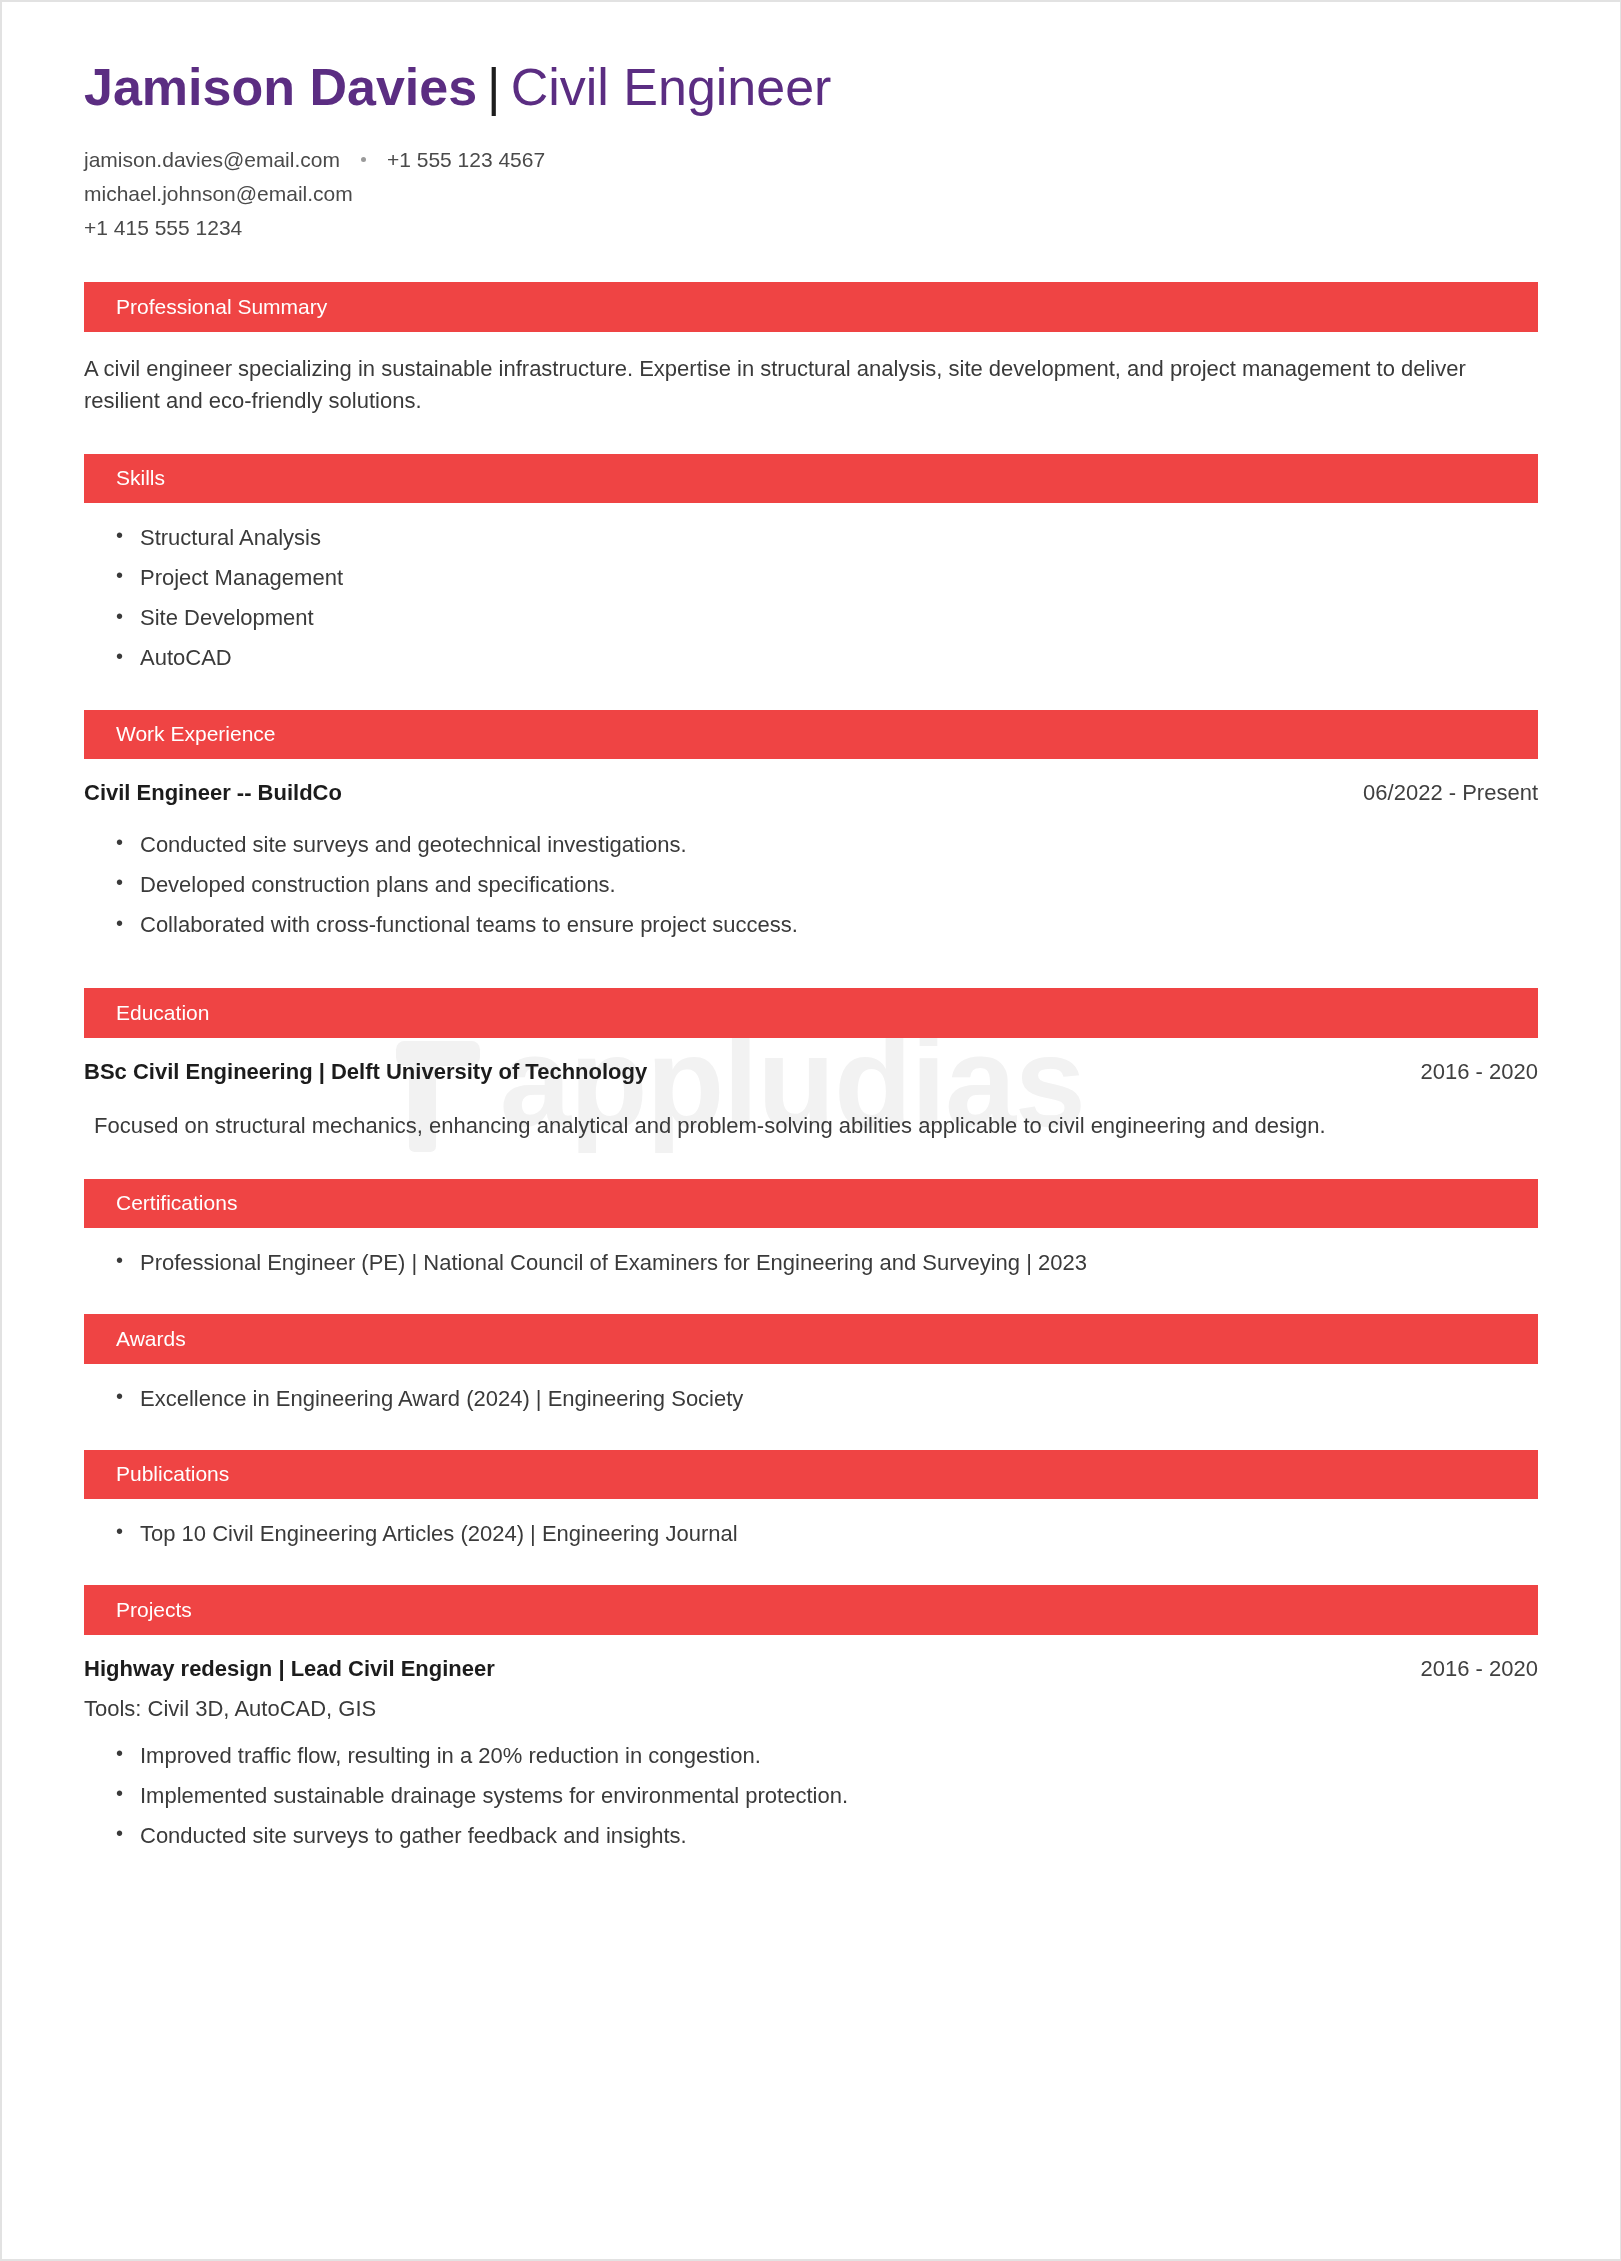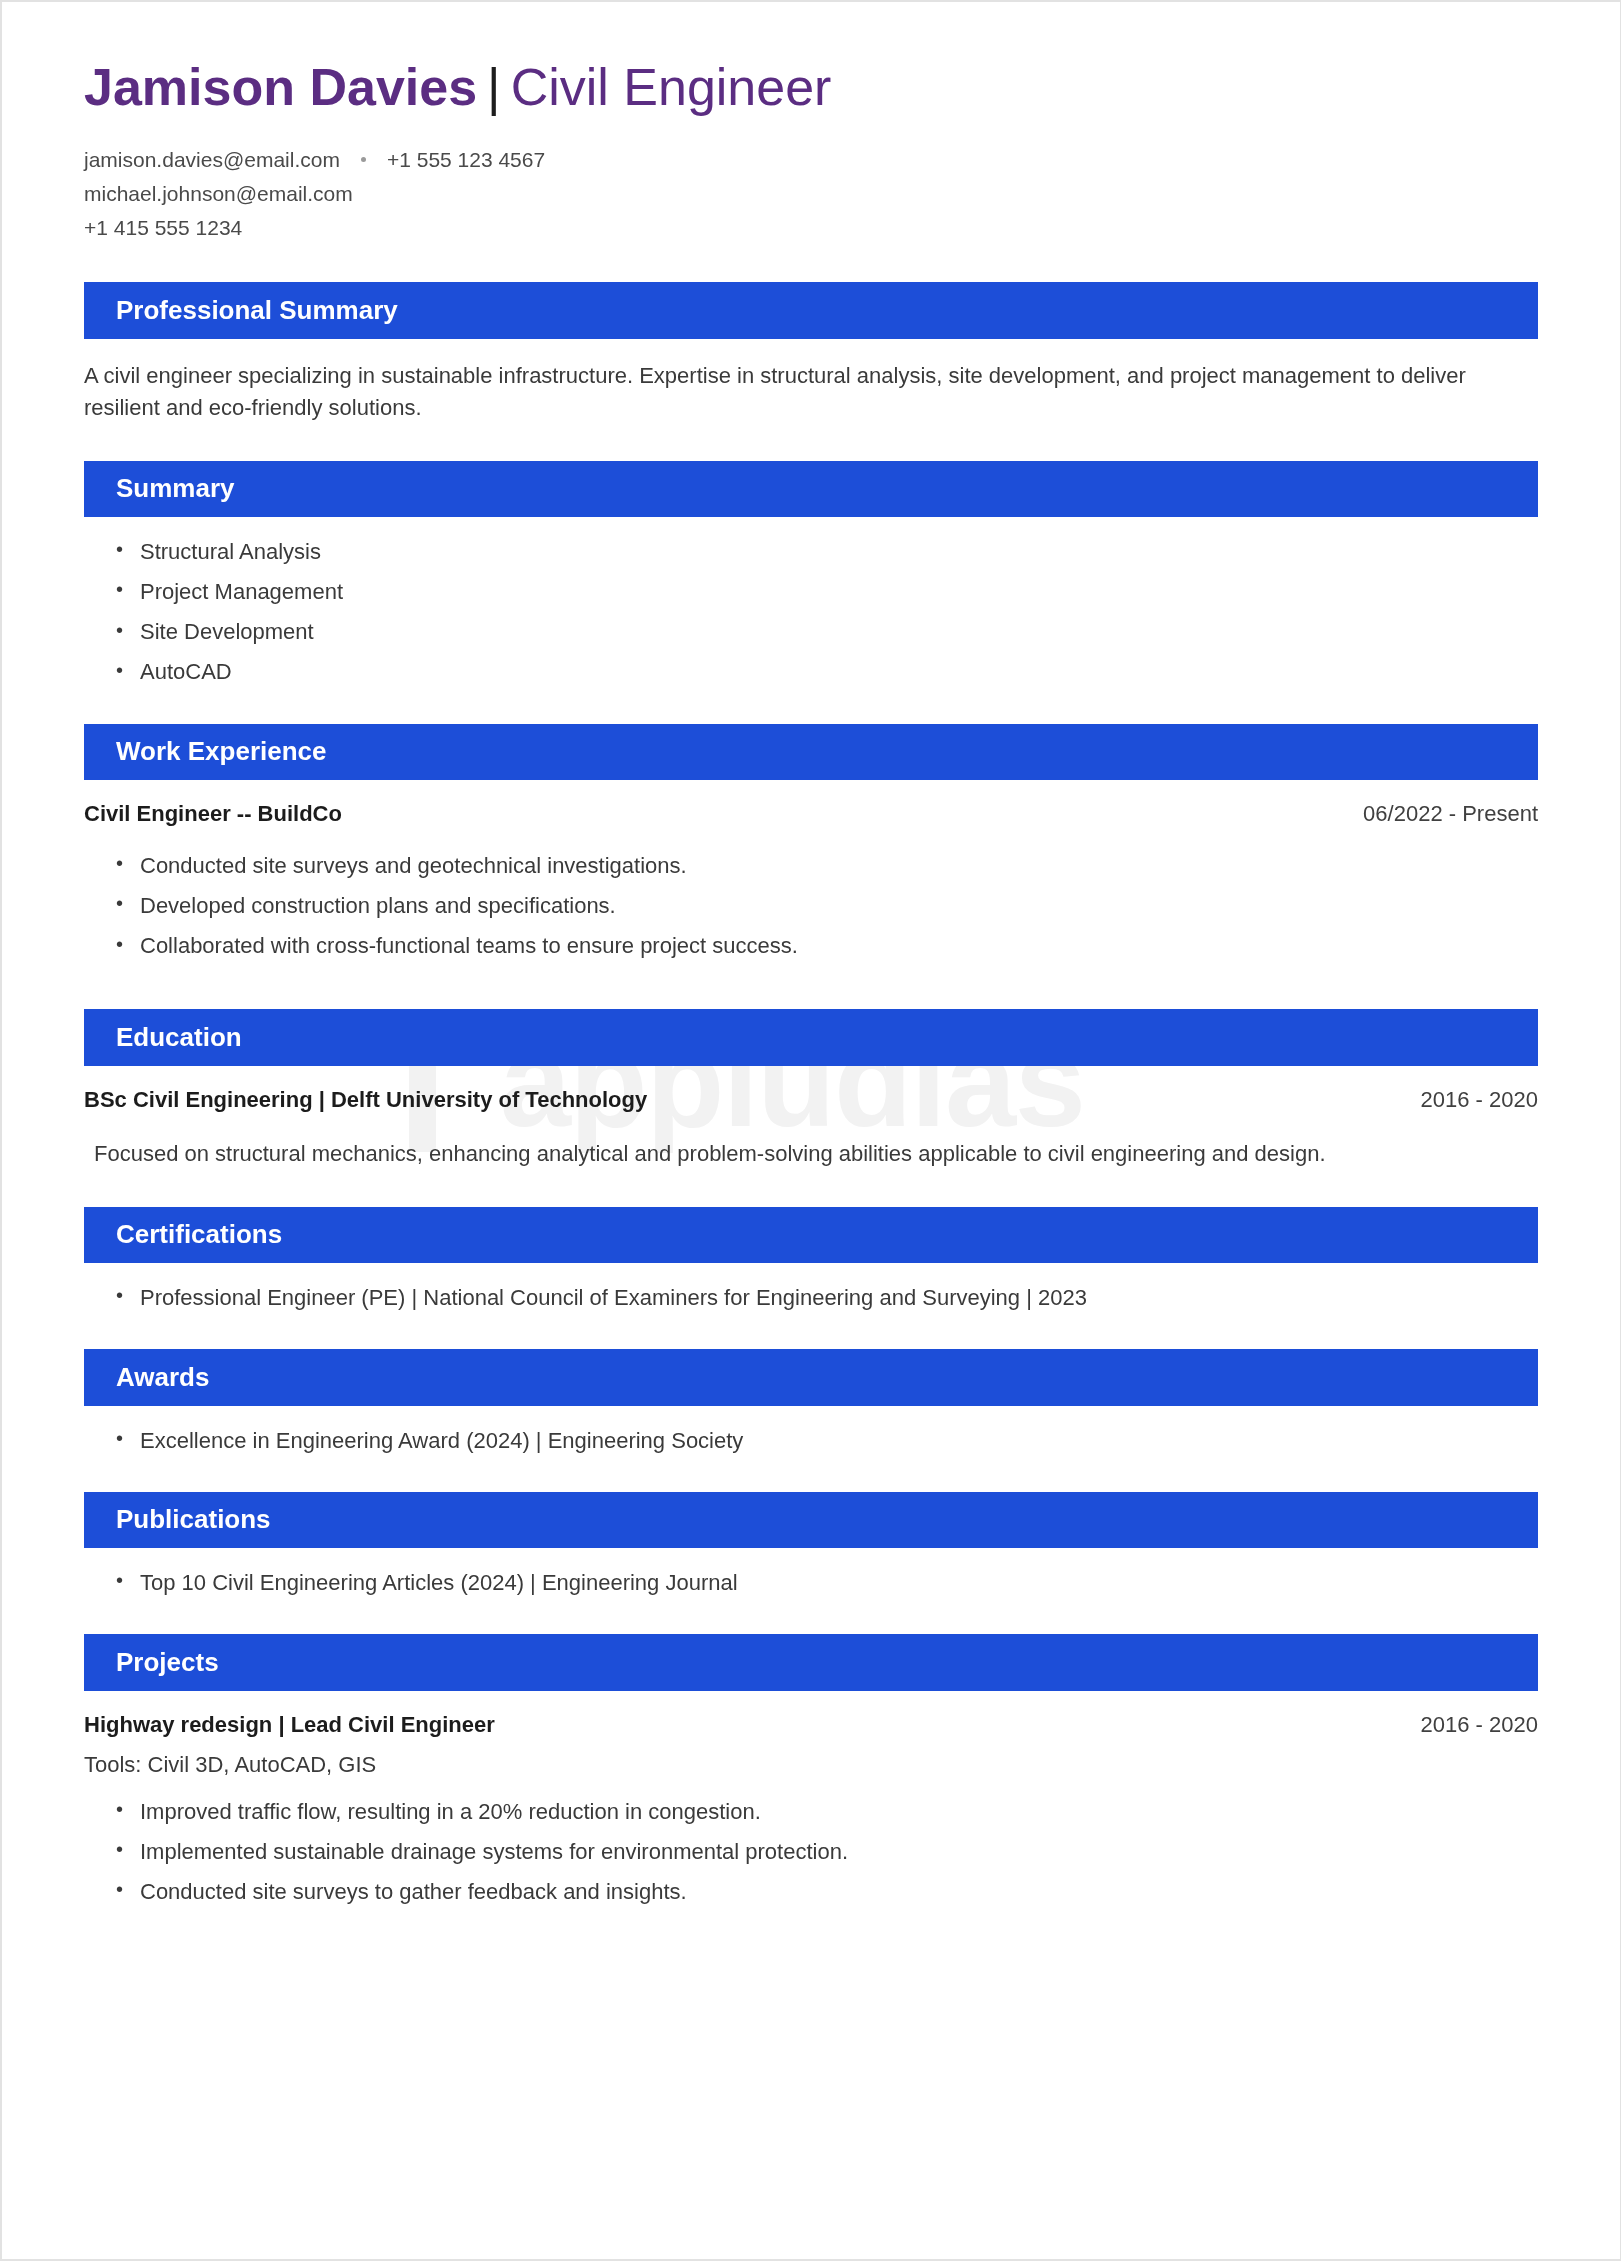--- a/index.html
+++ b/index.html
@@ -98,24 +98,24 @@
     width: 5px;
     height: 5px;
     border-radius: 50%;
     background: #9a9a9a;
     vertical-align: middle;
     margin: 0 21px 4.2px 21px;
   }
 
   
   .sec-bar {
-    background: #1d4ed8;
+    background: #ef4444;
     color: #ffffff;
-    font-size: 26px;
-    font-weight: 700;
+    font-size: 21px;
+    font-weight: 400;
     padding: 12.7px 0 12.7px 32px;
     margin-top: 37px;
     box-sizing: border-box;
   }
 
   .sec-body {
     padding-top: 21px;
   }
 
   p.para {
@@ -201,21 +201,21 @@
           <span>+1 415 555 1234</span>
         </div>
       </div>
     </div>
 
     <div class="sec-bar">Professional Summary</div>
     <div class="sec-body">
       <p class="para">A civil engineer specializing in sustainable infrastructure. Expertise in structural analysis, site development, and project management to deliver resilient and eco-friendly solutions.</p>
     </div>
 
-    <div class="sec-bar">Summary</div>
+    <div class="sec-bar">Skills</div>
     <div class="sec-body">
       <ul class="bullets">
         <li>Structural Analysis</li>
         <li>Project Management</li>
         <li>Site Development</li>
         <li>AutoCAD</li>
       </ul>
     </div>
 
     <div class="sec-bar">Work Experience</div>

